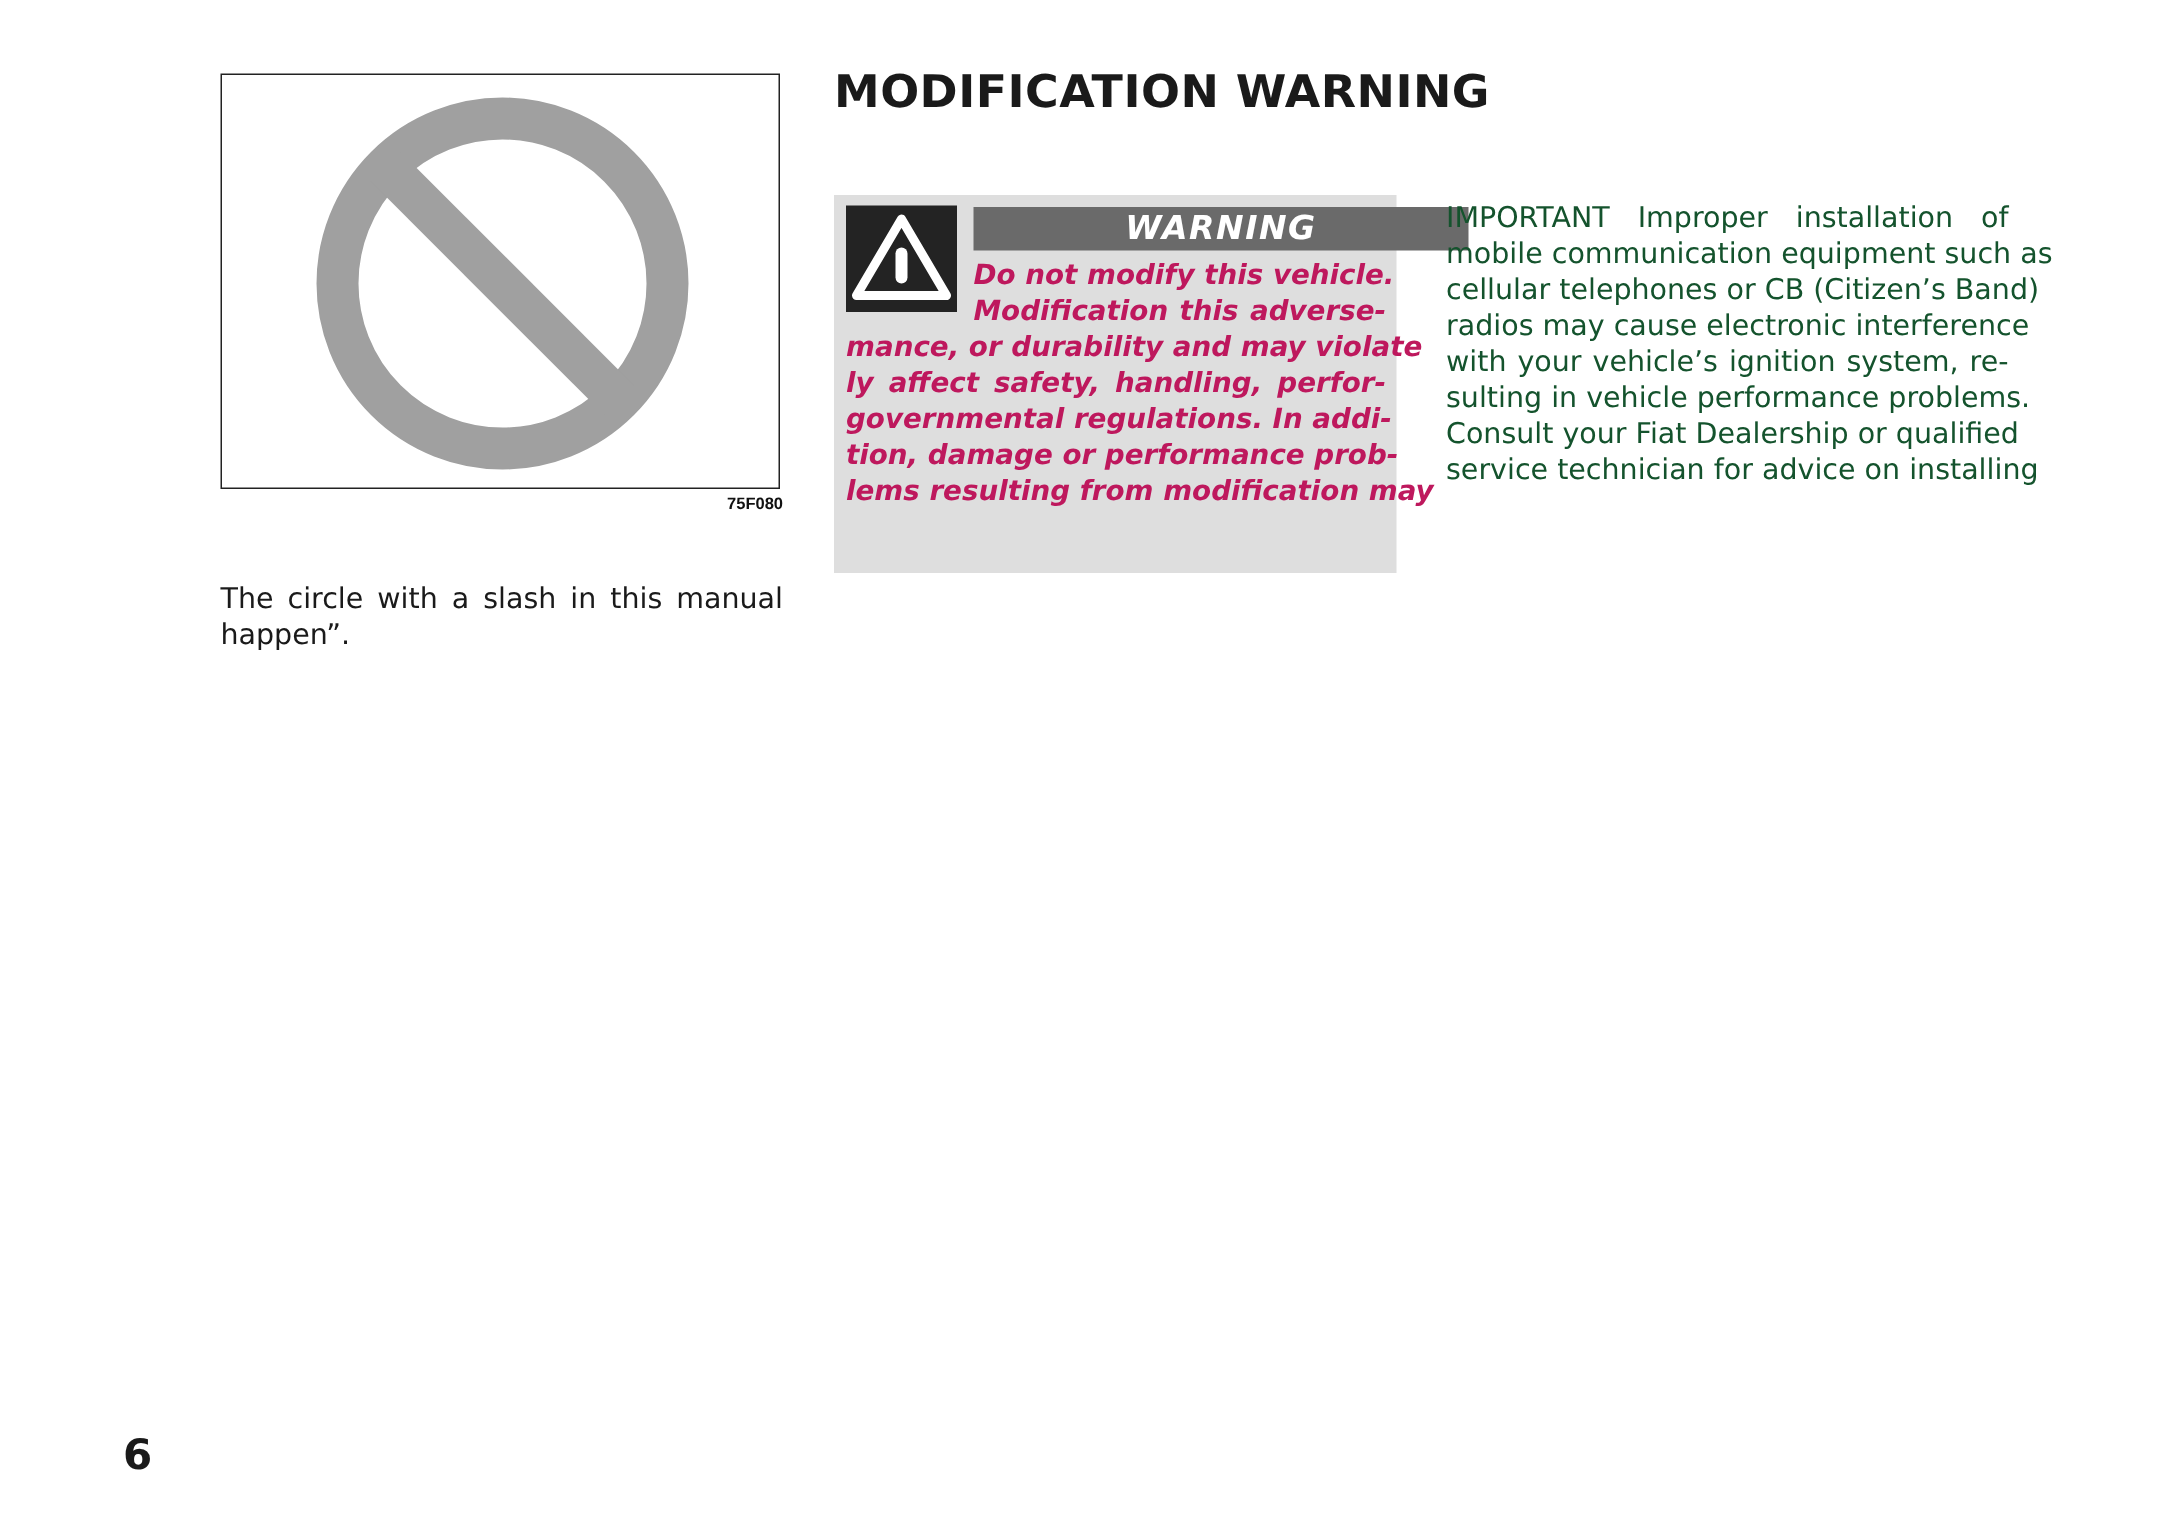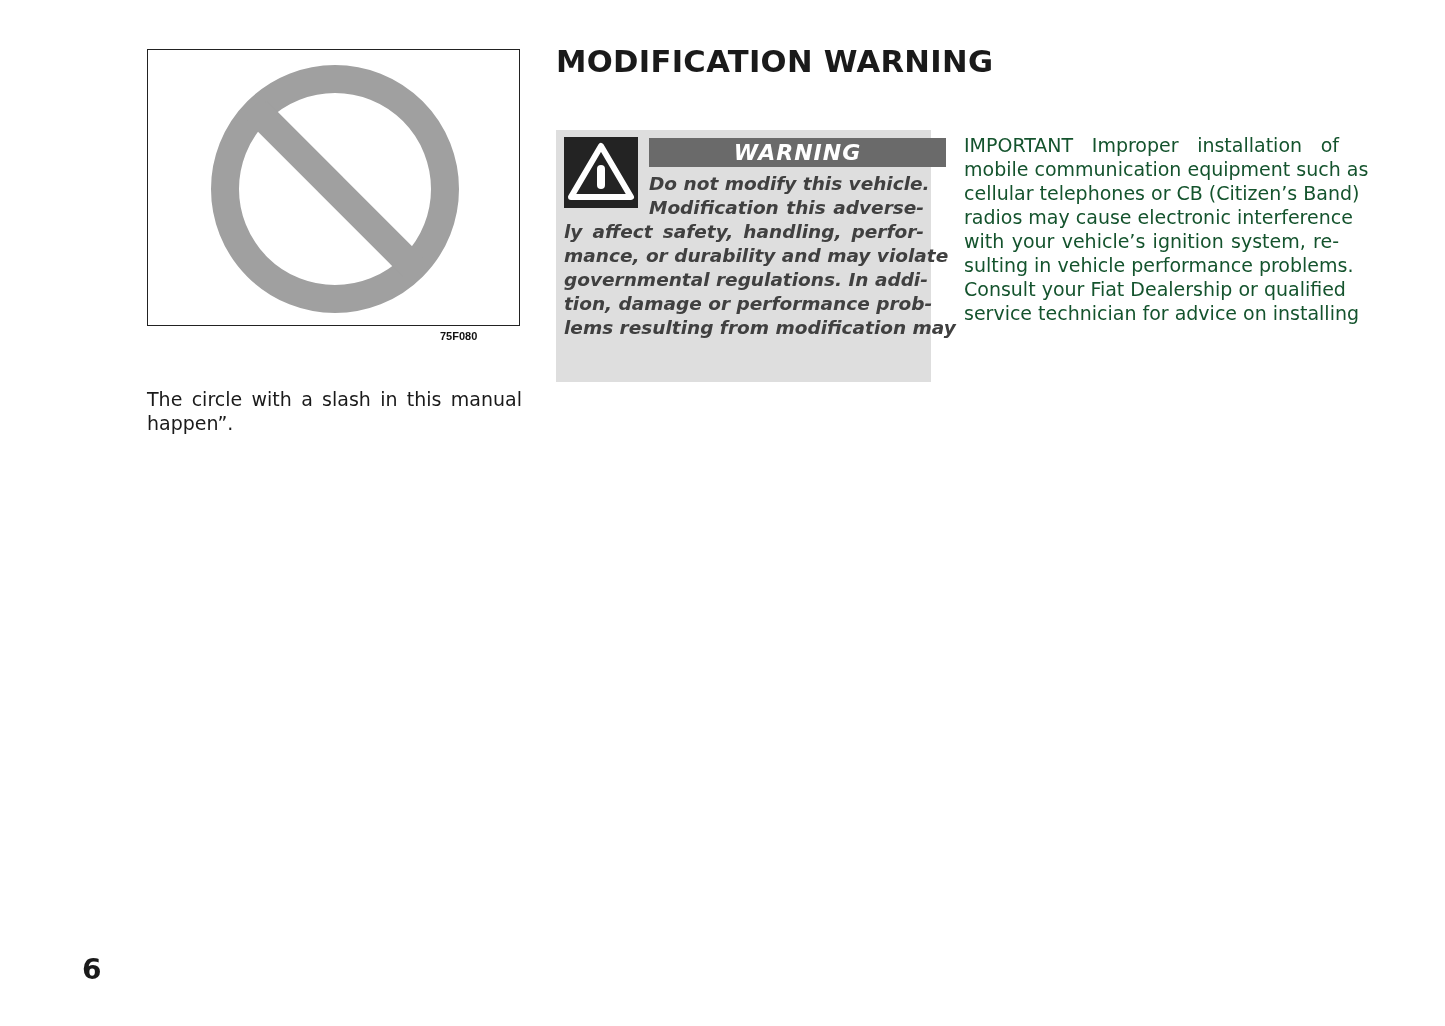--- a/index.html
+++ b/index.html
@@ -28,21 +28,21 @@
     .figure-box svg {
       position: absolute;
       left: 0;
       top: 0;
     }
     .figure-code {
       position: absolute;
       left: 440px;
       top: 330px;
       width: 82px;
-      text-align: left;
+      text-align: right;
       font-family: "Liberation Sans", sans-serif;
       font-weight: bold;
       font-size: 11px;
       color: #111;
     }
     .caption {
       position: absolute;
       left: 147px;
       top: 387px;
       width: 375px;
@@ -82,21 +82,21 @@
       left: 8px;
       top: 7px;
       width: 74px;
       height: 71px;
       background: #232323;
     }
     .warning-header {
       position: absolute;
       left: 93px;
       top: 8px;
-      width: 297px;
+      width: 330px;
       height: 29px;
       background: #6a6a6a;
       color: #ffffff;
       font-family: "DejaVu Sans", sans-serif;
       font-weight: bold;
       font-style: italic;
       font-size: 22px;
       line-height: 29px;
       text-align: center;
       letter-spacing: 1px;
@@ -104,21 +104,21 @@
     .warning-text {
       position: absolute;
       left: 8px;
       top: 42px;
       width: 360px;
       font-family: "DejaVu Sans", sans-serif;
       font-weight: bold;
       font-style: italic;
       font-size: 18.5px;
       line-height: 24px;
-      color: #404040;
+      color: #be185d;
       text-align: justify;
     }
     .warning-text .wline {
       display: block;
       white-space: nowrap;
       text-align: justify;
       text-align-last: justify;
     }
     .warning-text .wline.indent {
       margin-left: 85px;
@@ -186,22 +186,22 @@
   <div class="warning-icon">
     <svg width="74" height="71" viewBox="0 0 74 71">
       <path d="M37 9 L67 60 L7 60 Z" fill="none" stroke="#ffffff" stroke-width="6" stroke-linejoin="round"></path>
       <rect x="33" y="28" width="8" height="24" rx="4" fill="#ffffff"></rect>
     </svg>
   </div>
   <div class="warning-header">WARNING</div>
   <div class="warning-text">
     <span class="wline indent">Do not modify this vehicle.</span>
     <span class="wline indent">Modification this adverse-</span>
+    <span class="wline">mance, or durability and may violate</span>
     <span class="wline">ly affect safety, handling, perfor-</span>
-    <span class="wline">mance, or durability and may violate</span>
     <span class="wline">governmental regulations. In addi-</span>
     <span class="wline">tion, damage or performance prob-</span>
     <span class="wline">lems resulting from modification may</span>
   </div>
 </div>
 
 <div class="important-text">
   <span class="iline">IMPORTANT Improper installation of</span>
   <span class="iline">mobile communication equipment such as</span>
   <span class="iline">cellular telephones or CB (Citizen’s Band)</span>

